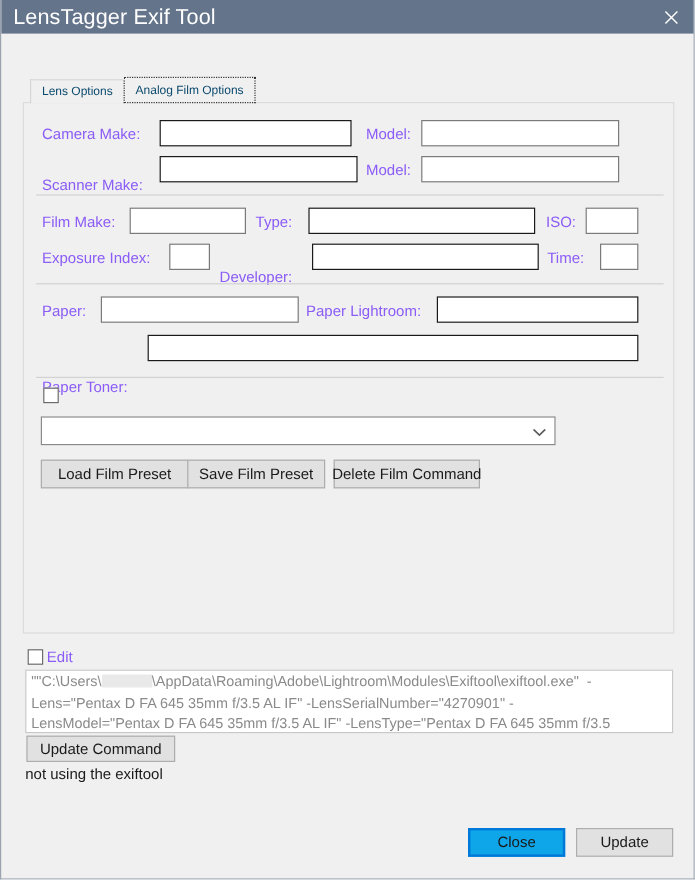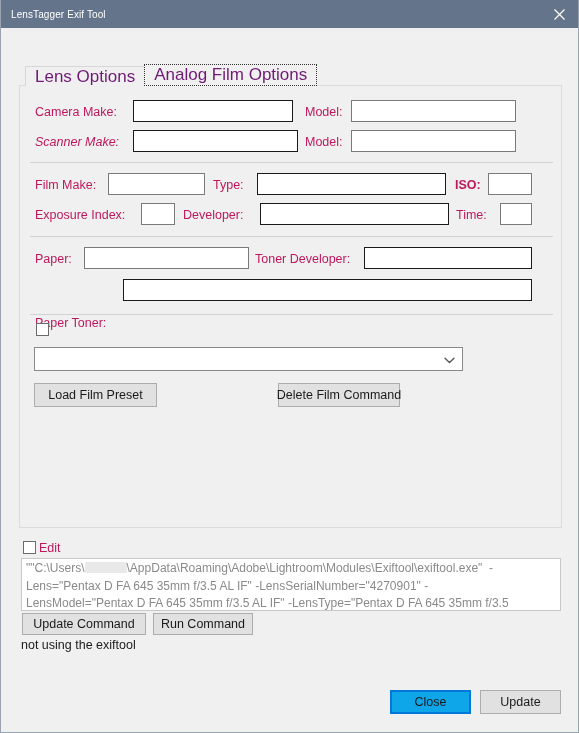--- a/index.html
+++ b/index.html
@@ -23,21 +23,21 @@
 
   
   #titlebar {
     position: absolute; left: 0; top: 0;
     width: 579px; height: 28px;
     background: #64748b;
     display: flex; align-items: center;
   }
   #title-text {
     color: #ffffff;
-    font-size: 10px;
+    font-size: 18px;
     margin-left: 10px;
     letter-spacing: .1px;
     white-space: nowrap;
   }
   #titlebar-close {
     position: absolute; right: 0; top: 0;
     width: 42px; height: 28px;
     display: flex; align-items: center; justify-content: center;
     cursor: default;
   }
@@ -47,21 +47,21 @@
   #tabstrip {
     position: absolute; left: 24px; top: 64px;
     height: 22px;
     display: flex; align-items: flex-end;
     z-index: 3;
   }
   .tab {
     height: 21px;
     padding: 0 9px;
     display: flex; align-items: center;
-    font-size: 17px; color: #701a75;
+    font-size: 10px; color: #0c4a6e;
     background: #f0f0f0;
     border: 1px solid #d0d0d0;
     border-bottom: none;
     margin-right: -1px;
     white-space: nowrap;
     cursor: default;
   }
   .tab.inactive {
     background: #f0f0f0;
     border-color: #d6d6d6;
@@ -82,21 +82,21 @@
     width: 543px; height: 443px;
     background: #f0f0f0;
     border: 1px solid #dcdcdc;
     box-shadow: inset 0 0 0 0 #fff;
   }
 
   
   .lbl {
     position: absolute;
     font-size: 12.5px;
-    color: #be185d;
+    color: #8b5cf6;
     white-space: nowrap;
     line-height: 17px;
   }
   .tb {
     position: absolute;
     background: #ffffff;
     border: 1px solid #7a7a7a;
     height: 22px;
   }
   .tb.focusish { border: 1px solid #1a1a1a; }
@@ -202,78 +202,78 @@
     </div>
   </div>
 
   <div id="tabpanel">
 
     <span class="lbl" style="left:15px; top:18px;">Camera Make:</span>
     <input class="tb focusish" style="left: 113px; top: 14px; width: 160px;" type="text" value="">
     <span class="lbl" style="left:285px; top:18px;">Model:</span>
     <input class="tb" style="left: 331px; top: 14px; width: 165px;" type="text" value="">
 
-    <span class="lbl" style="left:15px; top:48px;font-style:italic;">Scanner Make:</span>
+    <span class="lbl" style="left:15px; top:60px;">Scanner Make:</span>
     <input class="tb focusish" style="left: 113px; top: 44px; width: 165px;" type="text" value="">
     <span class="lbl" style="left:285px; top:48px;">Model:</span>
     <input class="tb" style="left: 331px; top: 44px; width: 165px;" type="text" value="">
 
     <div class="hr" style="left:10px; top:76px; width:523px;"></div>
 
     <span class="lbl" style="left:15px; top:91px;">Film Make:</span>
     <input class="tb" style="left: 88px; top: 87px; width: 97px;" type="text" value="">
     <span class="lbl" style="left:193px; top:91px;">Type:</span>
     <input class="tb focusish" style="left: 237px; top: 87px; width: 189px;" type="text" value="">
-    <span class="lbl" style="left:435px; top:91px;font-weight:bold;">ISO:</span>
+    <span class="lbl" style="left:435px; top:91px;">ISO:</span>
     <input class="tb" style="left: 468px; top: 87px; width: 44px;" type="text" value="">
 
     <span class="lbl" style="left:15px; top:121px;">Exposure Index:</span>
     <input class="tb" style="left: 121px; top: 117px; width: 34px;" type="text" value="">
-    <span class="lbl" style="left:163px; top:121px;text-align:center;">Developer:</span>
+    <span class="lbl" style="left:163px; top:137px;text-align:center;">Developer:</span>
     <input class="tb focusish" style="left: 240px; top: 117px; width: 189px;" type="text" value="">
     <span class="lbl" style="left:436px; top:121px;">Time:</span>
     <input class="tb" style="left: 480px; top: 117px; width: 32px;" type="text" value="">
 
     <div class="hr" style="left:10px; top:150px; width:523px;"></div>
 
     <span class="lbl" style="left:15px; top:165px;">Paper:</span>
     <input class="tb" style="left: 64px; top: 161px; width: 165px;" type="text" value="">
-    <span class="lbl" style="left:235px; top:165px;">Toner Developer:</span>
+    <span class="lbl" style="left:235px; top:165px;">Paper Lightroom:</span>
     <input class="tb focusish" style="left: 344px; top: 161px; width: 168px;" type="text" value="">
 
     <span class="lbl" style="left:15px; top:197px;margin-top:32px;">Paper Toner:</span>
     <input class="tb focusish" style="left: 103px; top: 193px; width: 409px;" type="text" value="">
 
     <div class="hr" style="left:10px; top:228px; width:523px;"></div>
 
     <div class="cbox" style="left:16px; top:237px;"></div>
   </div>
 
   <div id="preset-combo">
     <span style="position:absolute; left:6px; top:4px; font-size:12.5px; color:#1a1a1a;"></span>
     <span id="preset-combo-arrow">
       <svg width="11" height="7" viewBox="0 0 11 7">
         <path d="M1 1.3 L5.5 5.6 L10 1.3" stroke="#5a5a5a" stroke-width="1.4" fill="none" stroke-linecap="round"></path>
       </svg>
     </span>
   </div>
 
   <button class="btn" style="left:33px; top:383px; width:123px; height:24px;">Load Film Preset</button>
+  <button class="btn" style="left:155px; top:383px; width:115px; height:24px;">Save Film Preset</button>
   <button class="btn" style="left:277px; top:383px; width:122px; height:24px;">Delete Film Command</button>
 
   <div class="cbox" style="left:22px; top:541px;"></div>
   <span class="lbl" style="left:38px; top:540px;">Edit</span>
 
   <div id="cmd-box">
     <div id="cmd-text"><span>""C:\Users\</span><span class="redact"></span><span>\AppData\Roaming\Adobe\Lightroom\Modules\Exiftool\exiftool.exe"  -</span>
 <span>Lens="Pentax D FA 645 35mm f/3.5 AL IF" -LensSerialNumber="4270901" -</span>
 <span>LensModel="Pentax D FA 645 35mm f/3.5 AL IF" -LensType="Pentax D FA 645 35mm f/3.5</span></div>
   </div>
 
   <button class="btn" style="left:21px; top:613px; width:124px; height:22px;">Update Command</button>
-  <button class="btn" style="left:152px; top:613px; width:100px; height:22px;">Run Command</button>
 
   <span id="status-text">not using the exiftool</span>
 
   <button class="btn default-btn" style="left:389px; top:690px; width:81px; height:24px;">Close</button>
   <button class="btn" style="left:479px; top:690px; width:81px; height:24px;">Update</button>
 
 </div>
 
 </body></html>

